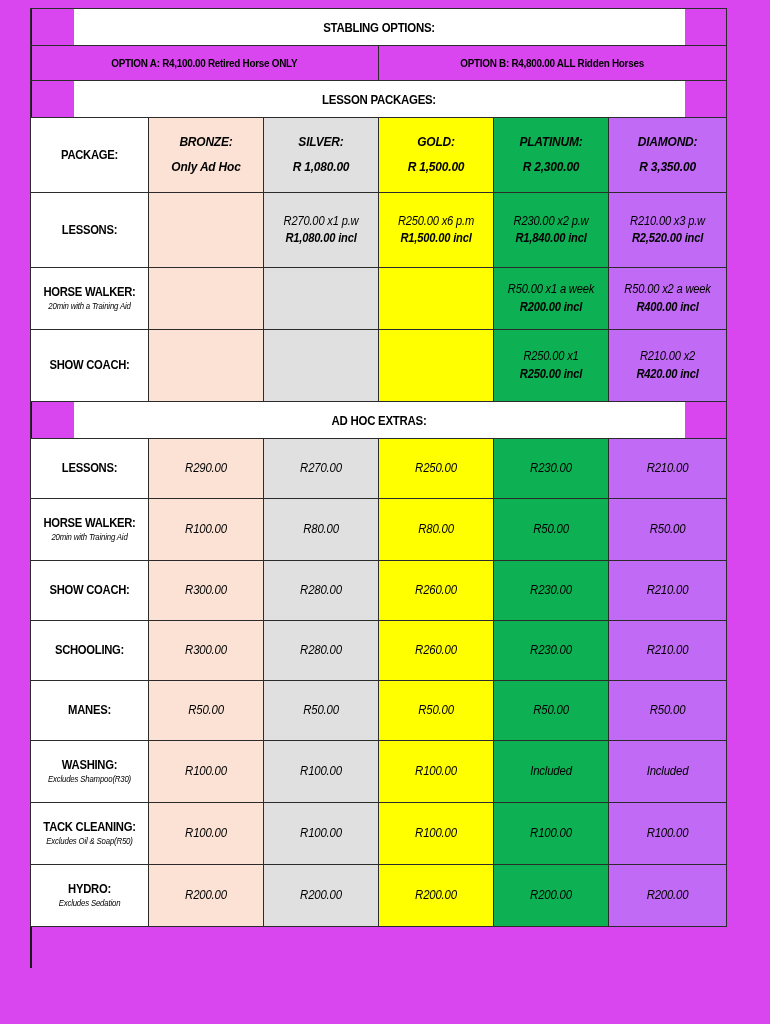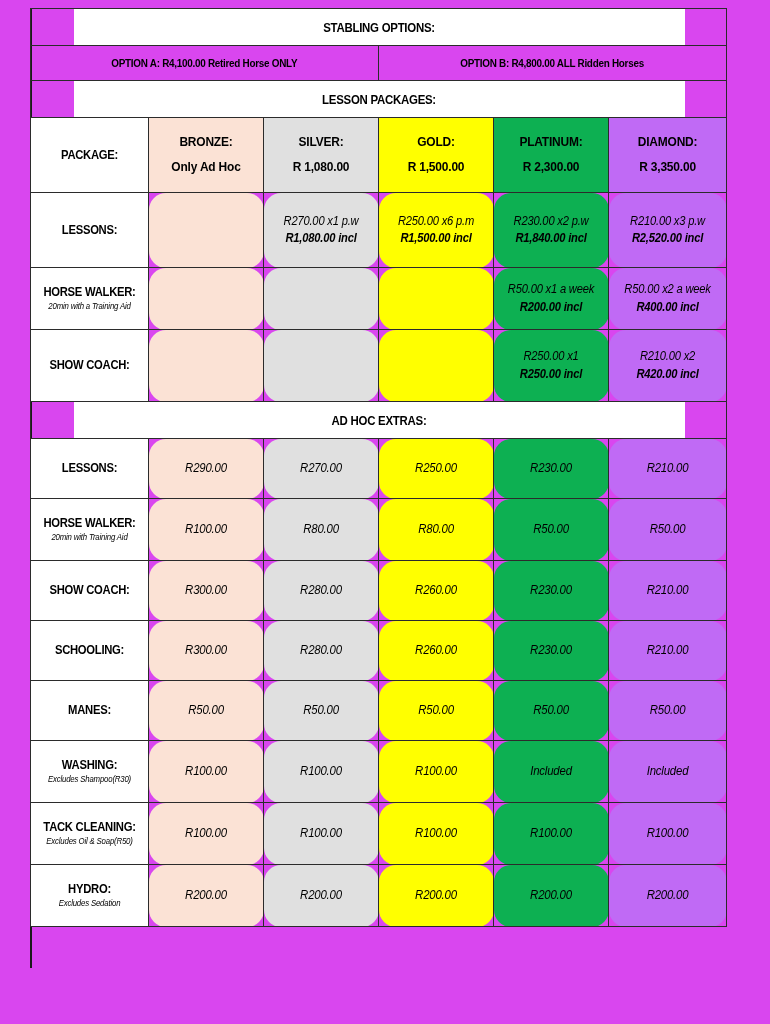--- a/index.html
+++ b/index.html
@@ -93,38 +93,38 @@
     letter-spacing: -0.2px;
     transform: scaleX(0.92);
   }
 
   
   .val {
     font-size: 12px;
     font-style: italic;
     line-height: 1.45;
     letter-spacing: -0.2px;
-    border-radius: 17px;
   }
   .val .l1 { display: block; transform: scaleX(0.93); }
   .val .l2 { display: block; font-weight: bold; transform: scaleX(0.93); }
   .val .single { display: block; transform: scaleX(0.95); }
 
   .plain .single { font-style: italic; }
 
   
   .bronze   { background: #fbe2d5; }
   .silver   { background: #e0e0e0; margin-left: 44px; }
   .gold     { background: #ffff00; }
   .platinum { background: #0db052; }
   .diamond  { background: #c06af5; }
 
   
   .pkg-row { height: 75px; }
   .pkg-head {
+    font-style: italic;
     font-weight: bold;
     font-size: 13px;
     line-height: 1.9;
     letter-spacing: -0.2px;
   }
   .pkg-head .name  { display: block; transform: scaleX(0.92); }
   .pkg-head .price { display: block; transform: scaleX(0.92); }
 
   .r-lessons-pkg { height: 75px; }
   .r-walker-pkg  { height: 62px; }

